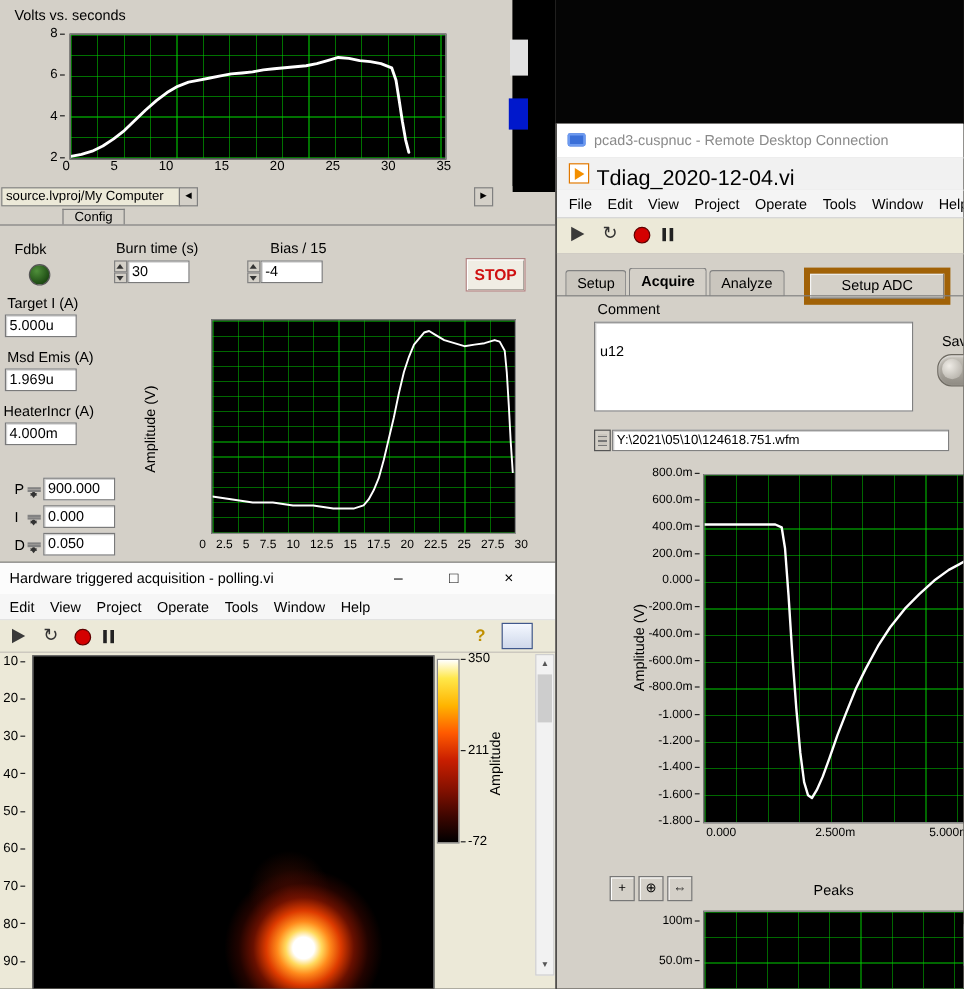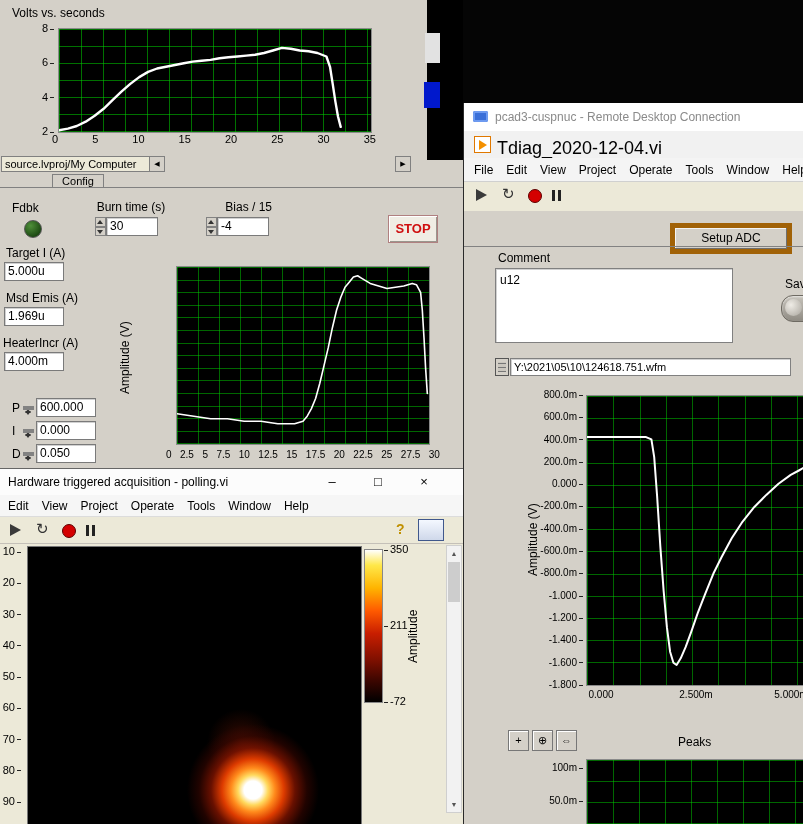--- a/index.html
+++ b/index.html
@@ -131,22 +131,22 @@
   #vi-body{position:absolute;left:0;top:108px;width:340px;height:613px;background:#d4d0c8;}
   .tab-strip{position:absolute;left:7px;top:12px;display:flex;align-items:flex-end;}
   .tab{height:21px;line-height:21px;padding:0 9px;font-size:12px;background:#cac6be;
        border:1px solid #828282;border-bottom:none;border-radius:3px 3px 0 0;margin-right:2px;}
   .tab.selected{height:23px;background:#d4d0c8;font-weight:bold;}
   #tab-line{position:absolute;left:0;top:35px;width:340px;height:1px;background:#828282;}
   #setup-adc{position:absolute;left:206px;top:12px;width:112px;height:21px;background:#d4d0c8;
              border:5px solid #a16207;box-shadow:inset -1px -1px 0 #6e6e6e,inset 1px 1px 0 #f4f4f4;
              font-size:12px;text-align:center;line-height:20px;}
   #comment-label{position:absolute;left:34px;top:40px;font-size:12px;}
-  #comment-box{position:absolute;left:31px;top:57px;width:238px;height:75px;background:#fff;border:1px solid #808080;
-               box-shadow:inset 1px 1px 0 rgba(0,0,0,.18);font-size:12px;padding:4px 4px;box-sizing:border-box;}
+  #comment-box{position:absolute;left:31px;top:57px;width:266px;height:75px;background:#fff;border:1px solid #808080;
+               box-shadow:inset 1px 1px 0 rgba(0,0,0,.18);font-size:12px;padding:17px 4px;box-sizing:border-box;}
   #save-label{position:absolute;left:321px;top:66px;font-size:12px;white-space:nowrap;}
   #save-toggle{position:absolute;left:317px;top:84px;width:34px;height:25px;border-radius:12px;
                background:linear-gradient(180deg,#c7c3bb,#8f8b83);border:1px solid #6e6a62;box-shadow:inset 0 1px 2px rgba(255,255,255,.6);}
   #save-toggle::after{content:"";position:absolute;left:3px;top:3px;width:17px;height:17px;border-radius:50%;
                background:radial-gradient(circle at 35% 35%,#efece6,#a9a59d);}
   #path-icon{position:absolute;left:31px;top:147px;width:14px;height:18px;background:#cac6be;border:1px solid #555;
              background-image:repeating-linear-gradient(to bottom,#777 0 1px,transparent 1px 4px);background-clip:content-box;padding:3px 2px;box-sizing:border-box;}
   #path-box{position:absolute;left:46px;top:147px;width:281px;height:18px;background:#fff;border:1px solid #808080;
             box-shadow:inset 1px 1px 0 rgba(0,0,0,.18);font-size:11px;line-height:16px;padding-left:3px;box-sizing:border-box;white-space:nowrap;overflow:hidden;}
   #main-ylabel{left:62px;top:254px;height:150px;}
@@ -242,21 +242,21 @@
 
       <div class="lv-label" id="heater-label">HeaterIncr (A)</div>
       <span class="valbox" id="heater-box">4.000m</span>
 
       <div class="pid-row" id="pid-p">
         <span class="pid-l">P</span>
         <span class="spin">
             <i class="up"></i>
             <i class="down"></i>
           </span>
-        <span class="valbox">600.000</span>
+        <span class="valbox">900.000</span>
       </div>
       <div class="pid-row" id="pid-i">
         <span class="pid-l">I</span>
         <span class="spin">
             <i class="up"></i>
             <i class="down"></i>
           </span>
         <span class="valbox">0.000</span>
       </div>
       <div class="pid-row" id="pid-d">
@@ -367,20 +367,25 @@
       </nav>
 
     <div class="lv-toolbar" id="vi-toolbar">
       <span class="runArrow" style="left:12px"></span>
       <span class="contRun" style="left:38px">↻</span>
       <span class="abortBtn" style="left:64px"></span>
       <span class="pauseBtn" style="left:88px"></span>
     </div>
 
     <div id="vi-body">
+      <div class="tab-strip">
+        <span class="tab">Setup</span>
+        <span class="tab selected">Acquire</span>
+        <span class="tab">Analyze</span>
+      </div>
       <div id="setup-adc">Setup ADC</div>
       <div id="tab-line"></div>
 
       <div id="comment-label">Comment</div>
       <div id="comment-box">u12</div>
 
       <div id="save-label">Save</div>
       <div id="save-toggle"></div>
 
       <div id="path-icon"></div>

